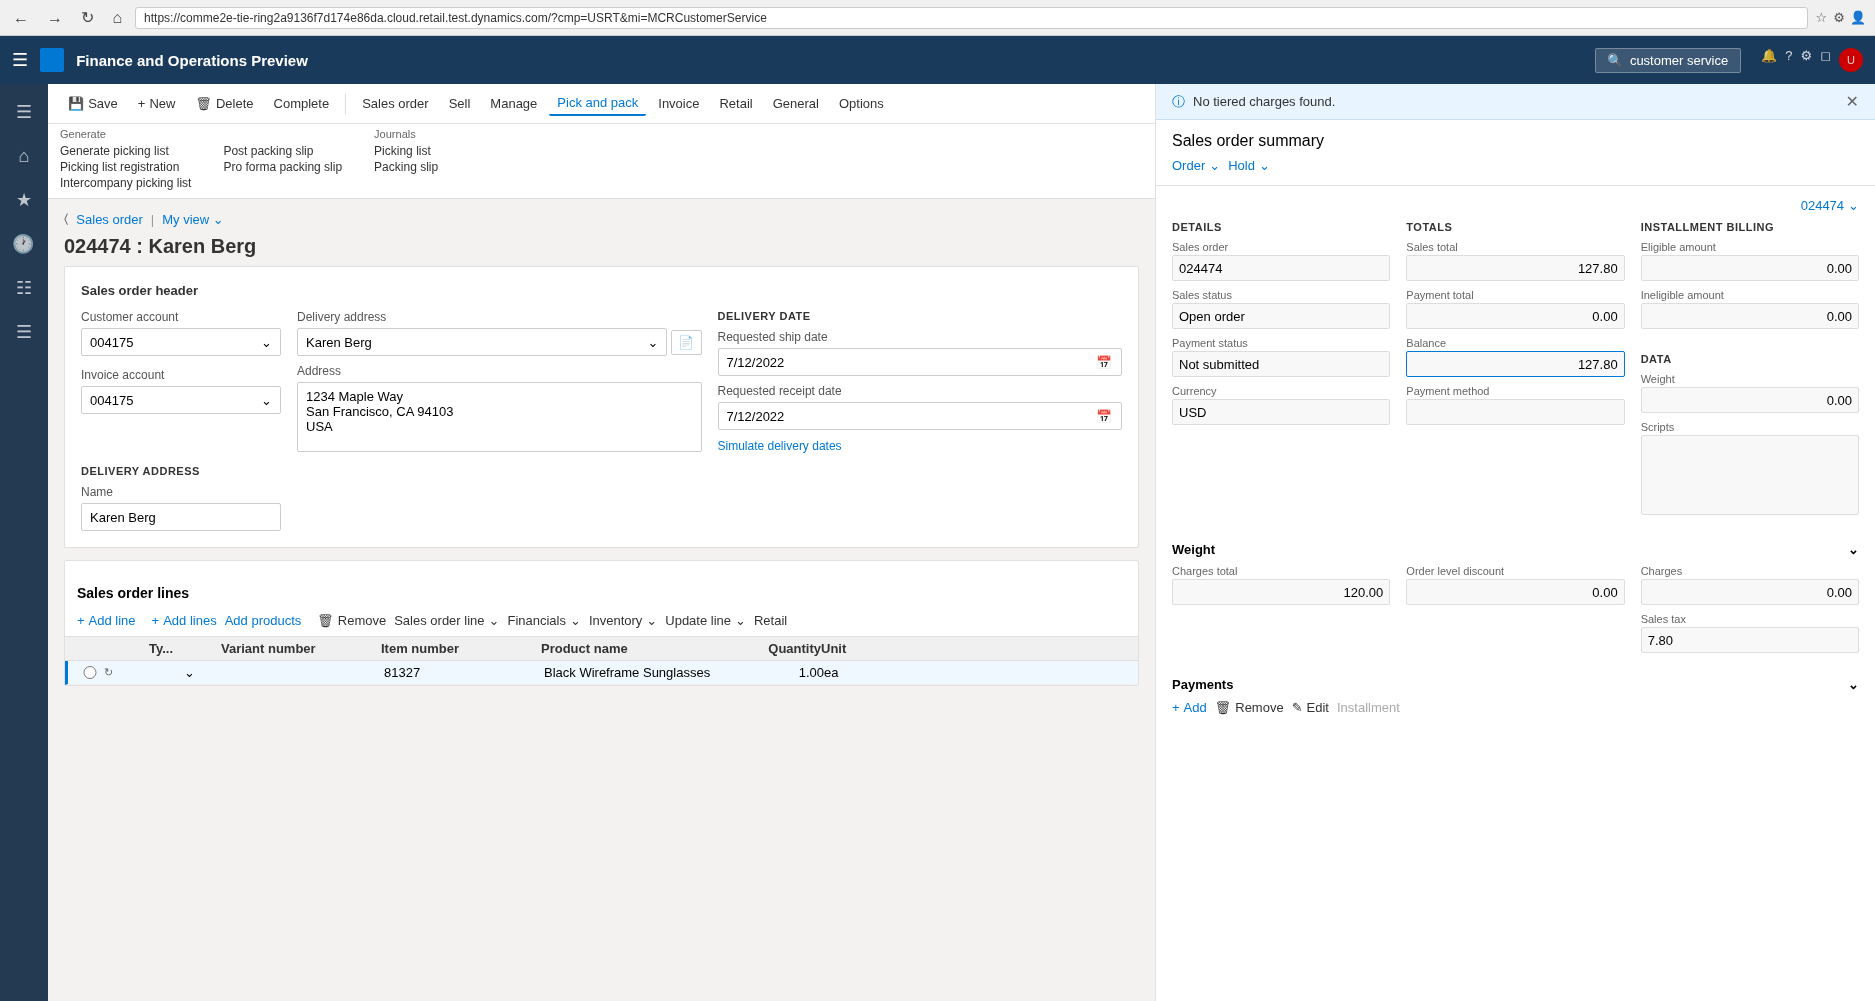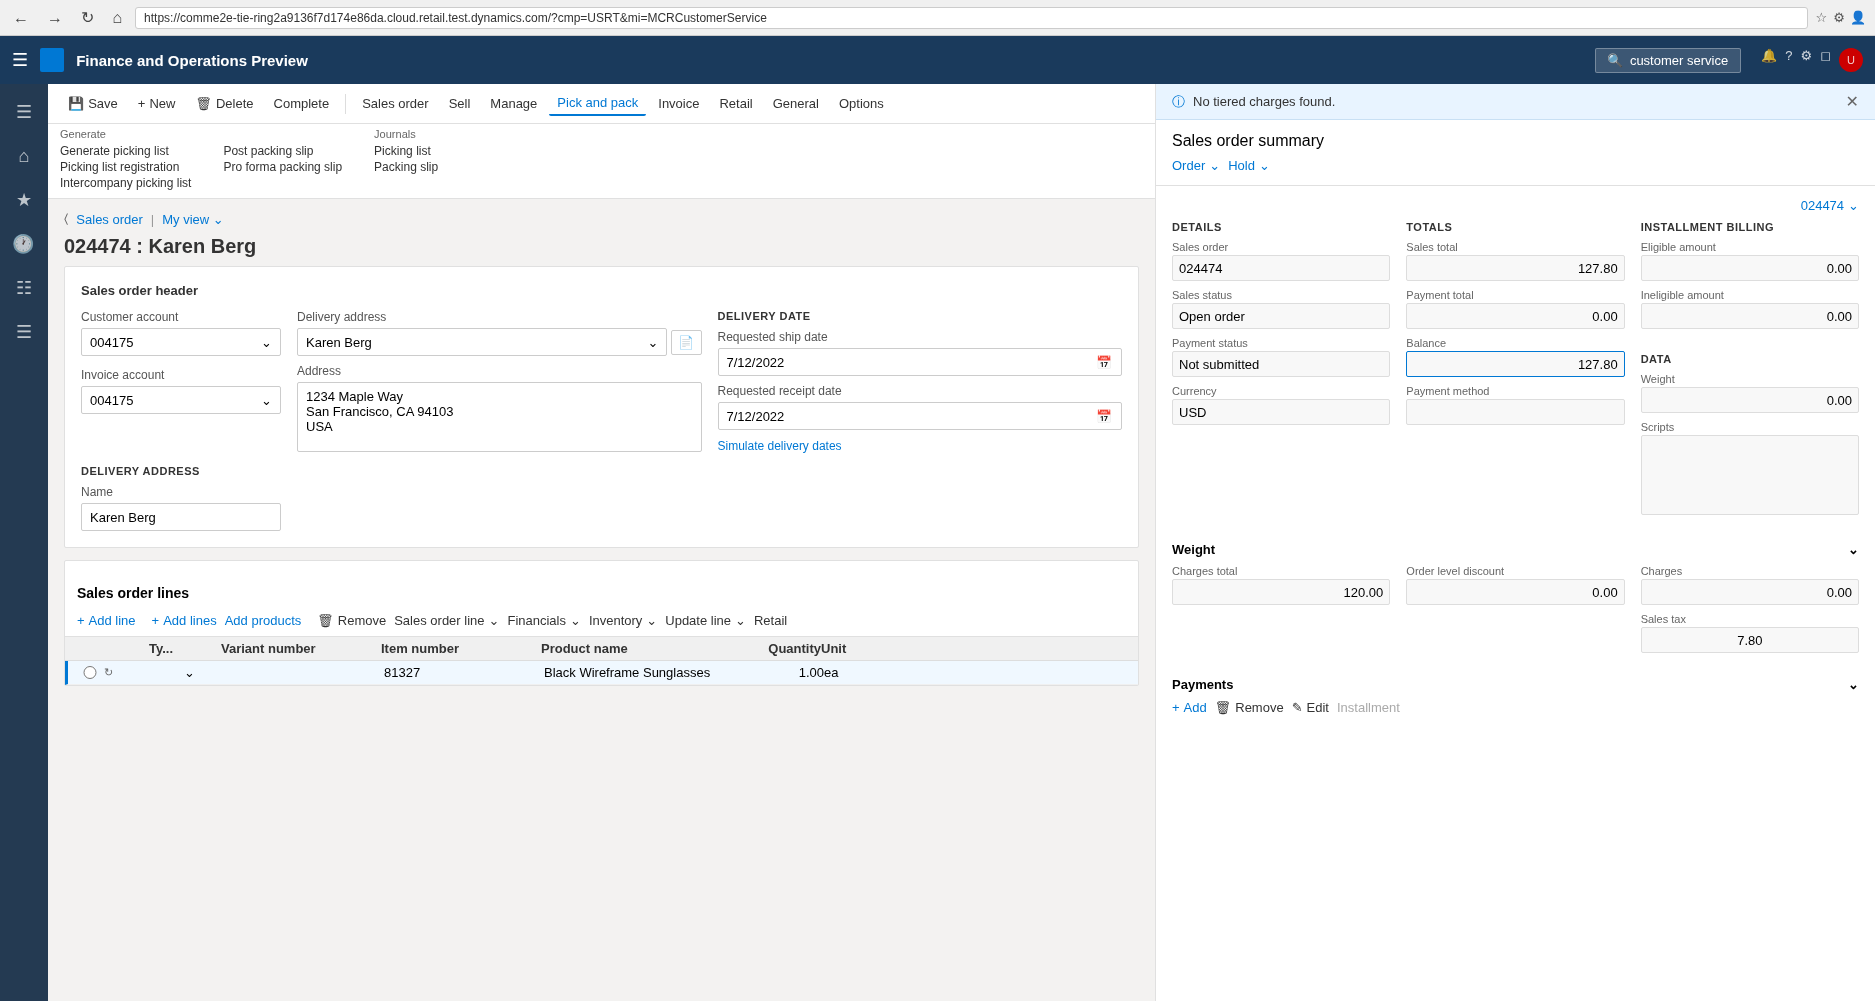--- a/index.html
+++ b/index.html
@@ -760,21 +760,21 @@
             <div class="summary-label">Order level discount</div>
             <input class="summary-input" type="text" style="text-align: right;" value="0.00">
           </div>
           <div>
             <div class="summary-field">
               <div class="summary-label">Charges</div>
               <input class="summary-input" type="text" style="text-align: right;" value="0.00">
             </div>
             <div class="summary-field">
               <div class="summary-label">Sales tax</div>
-              <input class="summary-input" type="text" style="text-align: center;" value="7.80">
+              <input class="summary-input" type="text" style="text-align: left;" value="7.80">
             </div>
           </div>
         </div>
       </div>
 
       <div class="payments-section">
         <div class="payments-header">
           <span>Payments</span>
           <span>⌄</span>
         </div>

